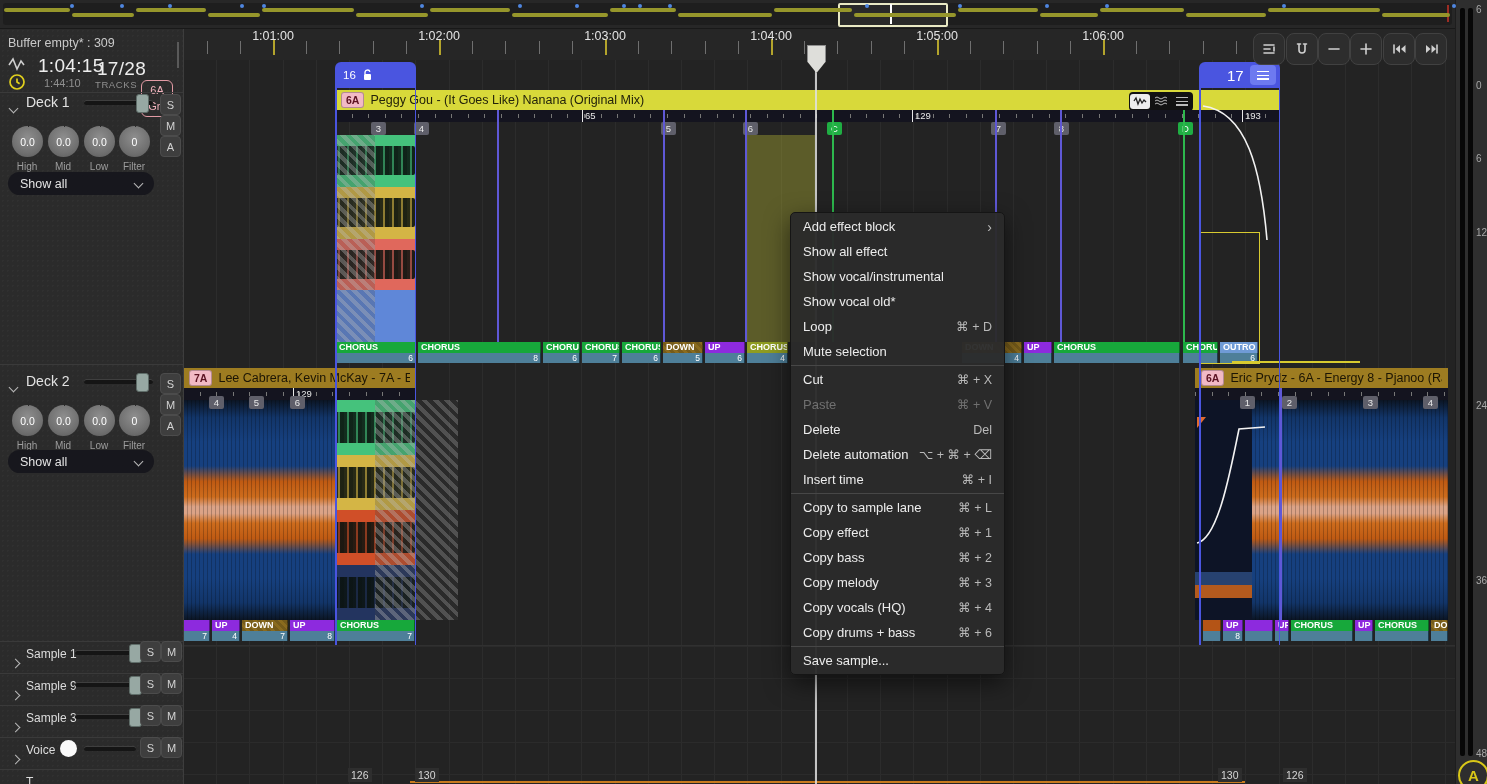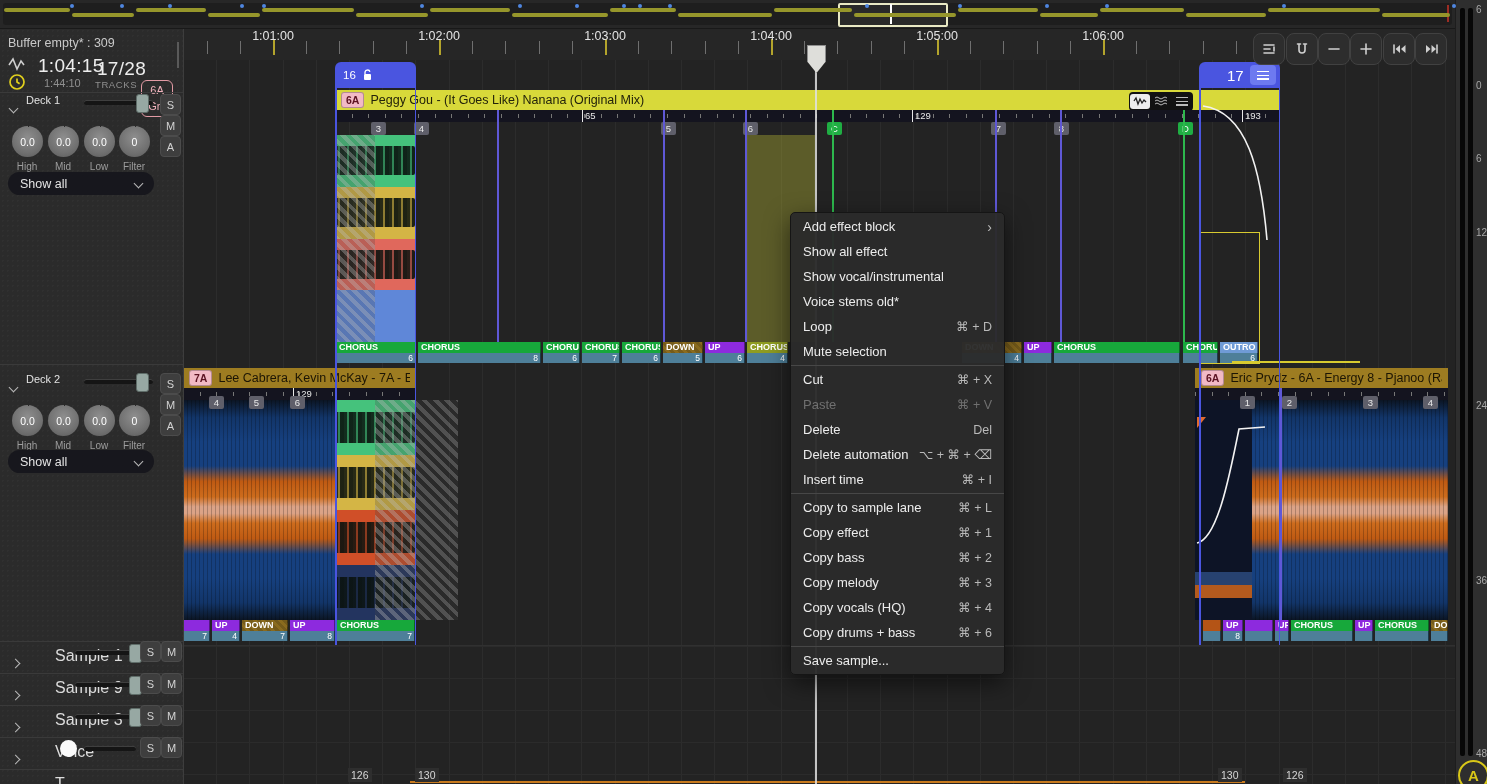--- a/index.html
+++ b/index.html
@@ -29,33 +29,33 @@
   .sb-text{color:#c9c9c9;font-size:12.5px;}
   .big-time{color:#ededed;font-size:19px;letter-spacing:.3px;}
   .sub{color:#8f8f8f;font-size:11px;}
   .tracks-lab{color:#8f8f8f;font-size:9.5px;letter-spacing:.6px;}
   .key-badge{position:absolute;left:141px;top:52px;width:30px;height:34px;border:1px solid #e29aa4;border-radius:6px;
      color:#f0b2bc;font-size:11px;text-align:center;line-height:16px;padding-top:1px;}
   .hr{position:absolute;left:0;width:183px;height:1px;background:#3a3a3a;}
   .chev{display:inline-block;width:6px;height:6px;border-right:1.6px solid #b9b9b9;border-bottom:1.6px solid #b9b9b9;}
   .chev.down{transform:rotate(45deg);}
   .chev.right{transform:rotate(-45deg);}
-  .deck-label{color:#e2e2e2;font-size:11px;text-align:right;}
+  .deck-label{color:#e2e2e2;font-size:14px;text-align:right;}
   .slider{position:absolute;height:5px;background:#151515;border-radius:3px;box-shadow:inset 0 1px 0 rgba(255,255,255,.18);}
   .slider .handle{position:absolute;top:-6px;width:11px;height:17px;border-radius:3px;background:#97a8a3;border:1px solid #5f6d69;}
   .sma{position:absolute;width:19px;height:19px;border-radius:4px;background:#3e3e3e;border:1px solid #4c4c4c;
       color:#d2d2d2;font-size:11px;display:flex;align-items:center;justify-content:center;}
   .knob{position:absolute;width:31px;height:31px;border-radius:50%;
       background:radial-gradient(circle at 50% 38%,#8e8e8e,#707070 62%,#585858 100%);
       display:flex;align-items:center;justify-content:center;color:#fff;font-size:10.5px;}
   .knob:before{content:"";position:absolute;top:-4px;left:50%;width:1.5px;height:5px;background:#2a2a2a;}
   .knob-lab{position:absolute;color:#9d9d9d;font-size:10px;transform:translateX(-50%);}
   .showall{position:absolute;left:8px;width:146px;height:23px;border-radius:12px;background:#17171d;color:#e4e4e4;
       font-size:12.5px;display:flex;align-items:center;padding:0 12px;box-sizing:border-box;}
-  .srow-lab{color:#dcdcdc;font-size:16px;margin-left:29px;}
+  .srow-lab{color:#dcdcdc;font-size:12px;}
   
   #grid{position:absolute;left:183px;top:60px;width:1272px;height:724px;background:#232323;
      background-image:repeating-linear-gradient(90deg,#2c2c2c 0 1px,transparent 1px 33.2px);}
   #lanelines{position:absolute;left:183px;top:645px;width:1272px;height:139px;
      background-image:repeating-linear-gradient(180deg,#2b2b2b 0 1px,transparent 1px 32px);border-top:1px solid #303030;}
   .track{position:absolute;z-index:3;}
   .title-bar{position:absolute;left:0;height:20px;display:flex;align-items:center;gap:6px;padding:0 6px;box-sizing:border-box;overflow:hidden;white-space:nowrap;}
   .t-yellow{background:#d8d93a;color:#23230a;}
   .t-gold{background:#9d7c21;color:#1c1504;}
   .key-pill{flex:0 0 auto;background:#f2bac5;color:#5c1322;font-size:10.5px;font-weight:bold;border-radius:3px;
@@ -535,21 +535,21 @@
         <div>Add effect block</div>
         <div class="sc" style="font-size: 14px;">›</div>
       </div>
       <div class="mi">
         <div>Show all effect</div>
       </div>
       <div class="mi">
         <div>Show vocal/instrumental</div>
       </div>
       <div class="mi">
-        <div>Voice stems old*</div>
+        <div>Show vocal old*</div>
       </div>
       <div class="mi">
         <div>Loop</div>
         <div class="sc">⌘ + D</div>
       </div>
       <div class="mi">
         <div>Mute selection</div>
       </div>
       <div class="msep"></div>
       <div class="mi">

